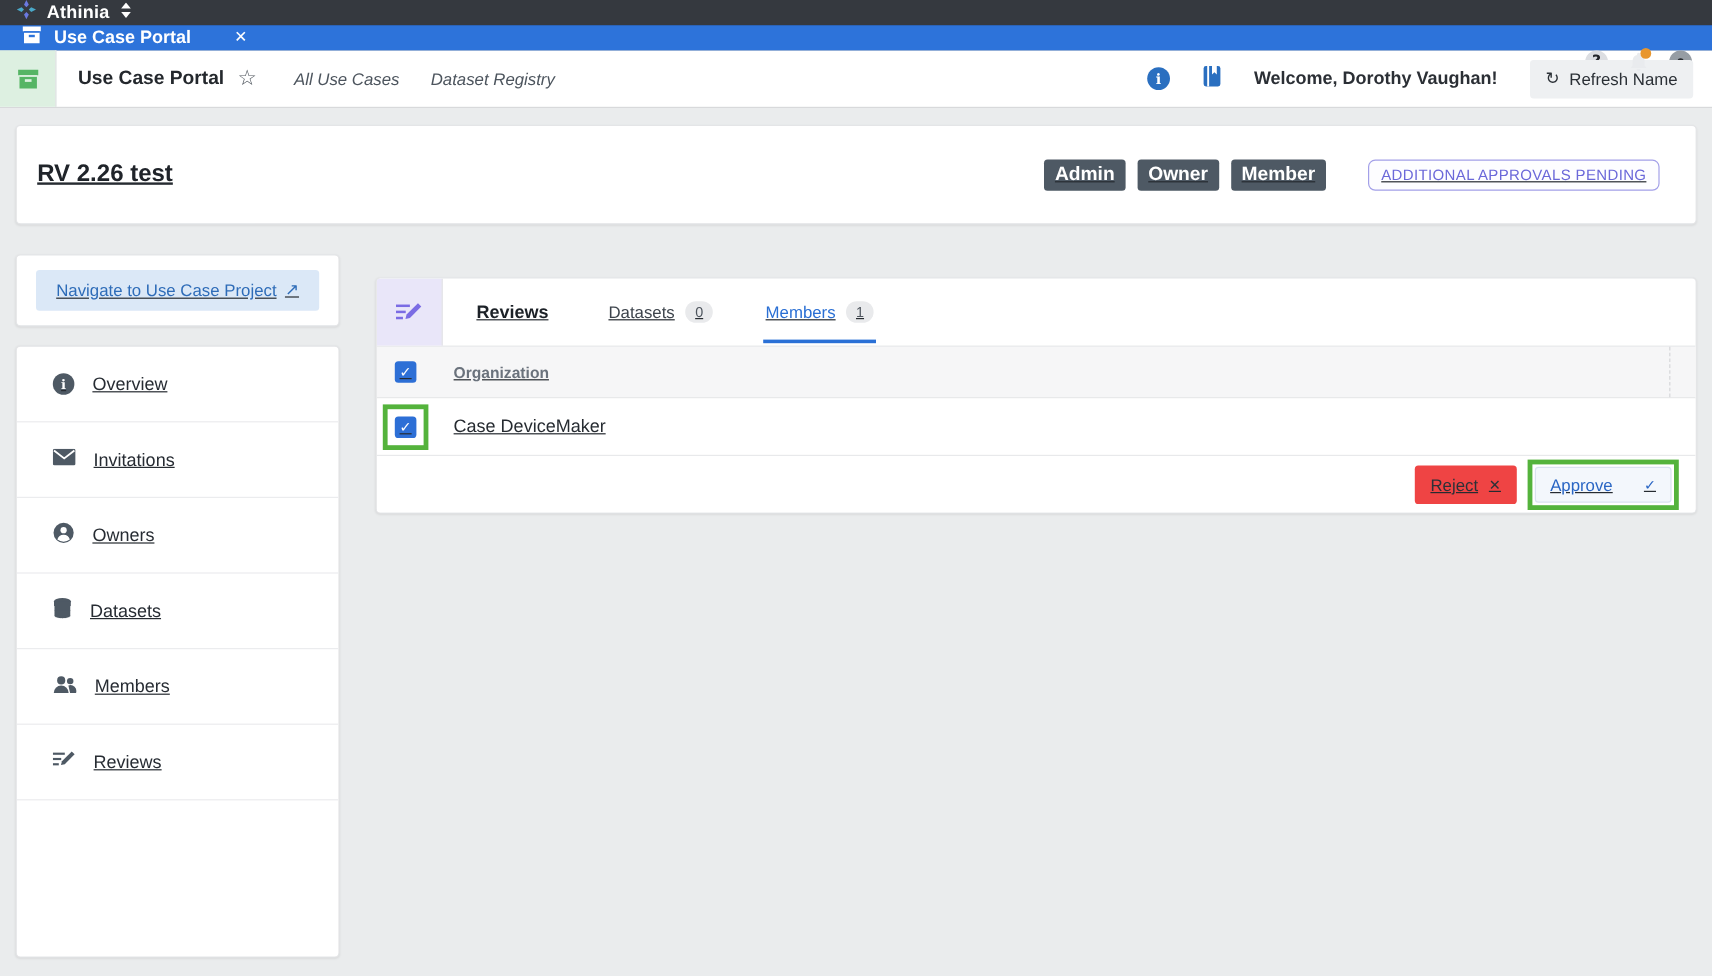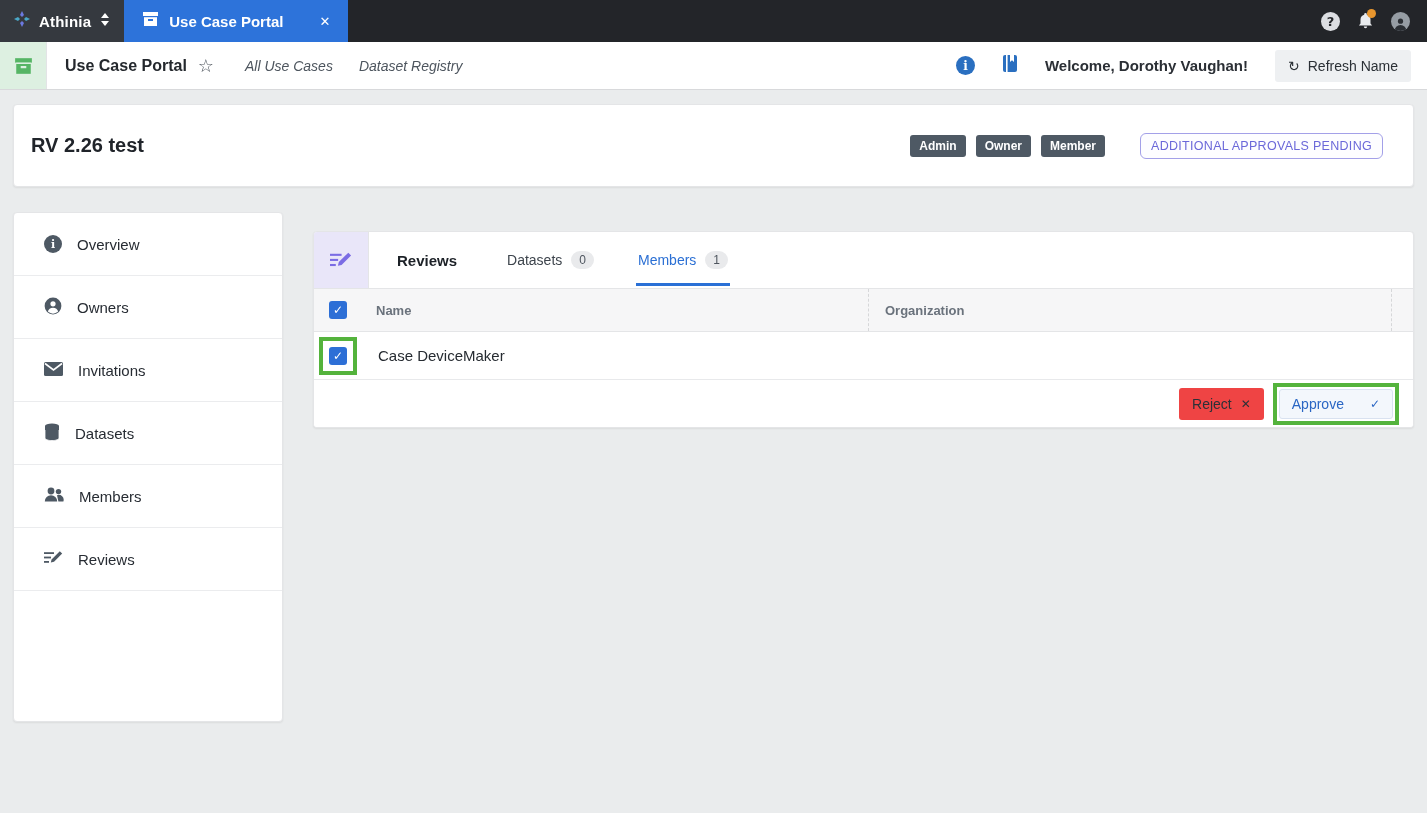--- a/index.html
+++ b/index.html
@@ -1,21 +1,21 @@
 <!DOCTYPE html>
 <html><head>
 <meta charset="utf-8">
 <style>
   * { margin:0; padding:0; box-sizing:border-box; }
   html,body { width:1427px; height:813px; overflow:hidden; }
   body { font-family:"Liberation Sans", sans-serif; background:#eaeced; color:#262b31; }
   .glyph { font-family:"DejaVu Sans", sans-serif; }
 
   
-  .topbar { height:42px; background:#232529; display:flex; align-items:stretch; color:#fff; }
+  .topbar { height:42px; background:#232529; display:flex; align-items:stretch; color:#fff;flex-direction:column; }
   .brand { background:#35393f; display:flex; align-items:center; padding:0 14px; gap:9px; }
   .brand-name { font-size:15px; font-weight:bold; letter-spacing:.2px; }
   .active-tab { background:#2d73da; display:flex; align-items:center; padding:0 18px; gap:10px; }
   .active-tab .tab-label { font-size:15px; font-weight:bold; }
   .tab-close { margin-left:26px; font-size:13px; cursor:pointer; }
   .topbar-right { margin-left:auto; display:flex; align-items:center; gap:17px; padding-right:17px; }
   .help-icon { width:19px; height:19px; border-radius:50%; background:#dcdee2; color:#232529;
                font-size:13px; font-weight:bold; display:flex; align-items:center; justify-content:center; }
   .bell-wrap { position:relative; display:flex; }
   .bell-dot { position:absolute; right:-2px; top:-3px; width:9px; height:9px; border-radius:50%; background:#e8962e; }
@@ -33,27 +33,27 @@
   .info-circle { width:19px; height:19px; border-radius:50%; background:#2a6fc0; color:#fff;
                  font-size:12px; font-weight:bold; display:flex; align-items:center; justify-content:center;
                  font-family:"DejaVu Serif", serif; }
   .welcome { font-size:15px; color:#2b2f35;font-weight:bold; }
   .refresh-btn { background:#eef0f2; border:none; border-radius:3px; padding:8px 13px; font-size:14px;
                  color:#2b3036; display:flex; align-items:center; gap:8px; cursor:pointer;
                  font-family:"Liberation Sans", sans-serif; }
   .refresh-glyph { font-size:14px; line-height:1; }
 
   
-  .page { padding:14px 13px 0; }
+  .page { padding:14px 13px 0;text-decoration:underline; }
   .card { background:#fff; border:1px solid #e4e5e7; border-radius:4px; box-shadow:0 1px 2px rgba(0,0,0,.07); }
 
   .title-card { height:83px; display:flex; align-items:center; padding:0 30px 0 17px; margin-bottom:25px; }
   .uc-title { font-size:20px; font-weight:bold; color:#20242a; }
   .roles { margin-left:auto; display:flex; gap:10px; }
-  .role-badge { background:#4e5964; color:#fff; font-size:12px; font-weight:bold; padding:4px 9px; border-radius:3px; }
+  .role-badge { background:#4e5964; color:#fff; font-size:16px; font-weight:bold; padding:4px 9px; border-radius:3px; }
   .pending-badge { margin-left:35px; color:#6b68d9; border:1px solid #a3a0e8; background:#fdfdff;
                    border-radius:6px; padding:5px 10px; font-size:12.5px; letter-spacing:.3px; }
 
   .content { display:flex; align-items:flex-start; }
   .left-col { width:270px; flex:none; }
   .nav-card1 { height:60px; display:flex; align-items:center; justify-content:center; margin-bottom:16px; }
   .navigate-btn { width:236px; background:#dbe8f7; color:#2e6cb8; font-size:14px; border:none; border-radius:3px;
                   padding:9px 0; display:flex; align-items:center; justify-content:center; gap:7px; cursor:pointer;
                   font-family:"Liberation Sans", sans-serif; }
   .nav-card2 { height:510px; overflow:hidden; }
@@ -195,43 +195,49 @@
       <span class="role-badge">Admin</span>
       <span class="role-badge">Owner</span>
       <span class="role-badge">Member</span>
     </div>
     <span class="pending-badge">ADDITIONAL APPROVALS PENDING</span>
   </div>
 
   <div class="content">
 
     <div class="left-col">
+      <div class="card nav-card1">
+        <button class="navigate-btn">
+          <span>Navigate to Use Case Project</span>
+          <span class="glyph">↗</span>
+        </button>
+      </div>
       <div class="card nav-card2">
         <div class="nav-item">
           <span class="circle-icon">i</span>
           <span>Overview</span>
+        </div>
+        <div class="nav-item">
+          <span>
+            <svg width="19" height="14" viewBox="0 0 19 14">
+                <rect width="19" height="14" rx="1.5" fill="#4e5964"></rect>
+                <path d="M1 1.5l8.5 6.5L18 1.5" stroke="#fff" stroke-width="1.6" fill="none"></path>
+              </svg>
+          </span>
+          <span>Invitations</span>
         </div>
         <div class="nav-item">
           <span>
             <svg width="18" height="18" viewBox="0 0 18 18">
                 <circle cx="9" cy="9" r="8.4" fill="#4e5964"></circle>
                 <circle cx="9" cy="6.8" r="2.6" fill="#fff"></circle>
                 <path d="M3.8 14.6a5.4 5.4 0 0110.4 0 8.4 8.4 0 01-10.4 0z" fill="#fff"></path>
               </svg>
           </span>
           <span>Owners</span>
-        </div>
-        <div class="nav-item">
-          <span>
-            <svg width="19" height="14" viewBox="0 0 19 14">
-                <rect width="19" height="14" rx="1.5" fill="#4e5964"></rect>
-                <path d="M1 1.5l8.5 6.5L18 1.5" stroke="#fff" stroke-width="1.6" fill="none"></path>
-              </svg>
-          </span>
-          <span>Invitations</span>
         </div>
         <div class="nav-item">
           <span>
             <svg width="16" height="18" viewBox="0 0 16 18">
                 <ellipse cx="8" cy="3" rx="7" ry="2.6" fill="#4e5964"></ellipse>
                 <path d="M1 3v4c0 1.4 3.1 2.6 7 2.6s7-1.2 7-2.6V3" fill="#4e5964"></path>
                 <path d="M1 7v4c0 1.4 3.1 2.6 7 2.6s7-1.2 7-2.6V7" fill="#4e5964" stroke="#fff" stroke-width=".8"></path>
                 <path d="M1 11v4c0 1.4 3.1 2.6 7 2.6s7-1.2 7-2.6v-4" fill="#4e5964" stroke="#fff" stroke-width=".8"></path>
               </svg>
           </span>
@@ -287,21 +293,20 @@
               <span>Members</span>
               <span class="pill">1</span>
             </div>
           </div>
         </div>
 
         <div class="table-header">
           <div class="col-check">
             <span class="checkbox glyph">✓</span>
           </div>
-          <div class="col-name">Name</div>
           <div class="col-org">Organization</div>
           <div class="col-end"></div>
         </div>
 
         <div class="table-row">
           <div class="col-check">
             <span class="hl-box">
               <span class="checkbox glyph">✓</span>
             </span>
           </div>

